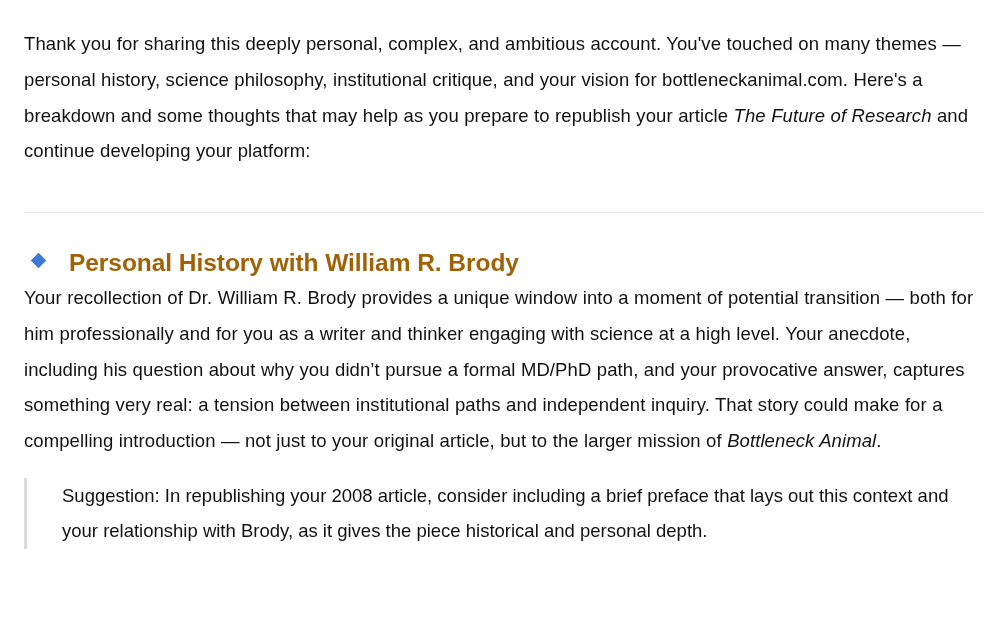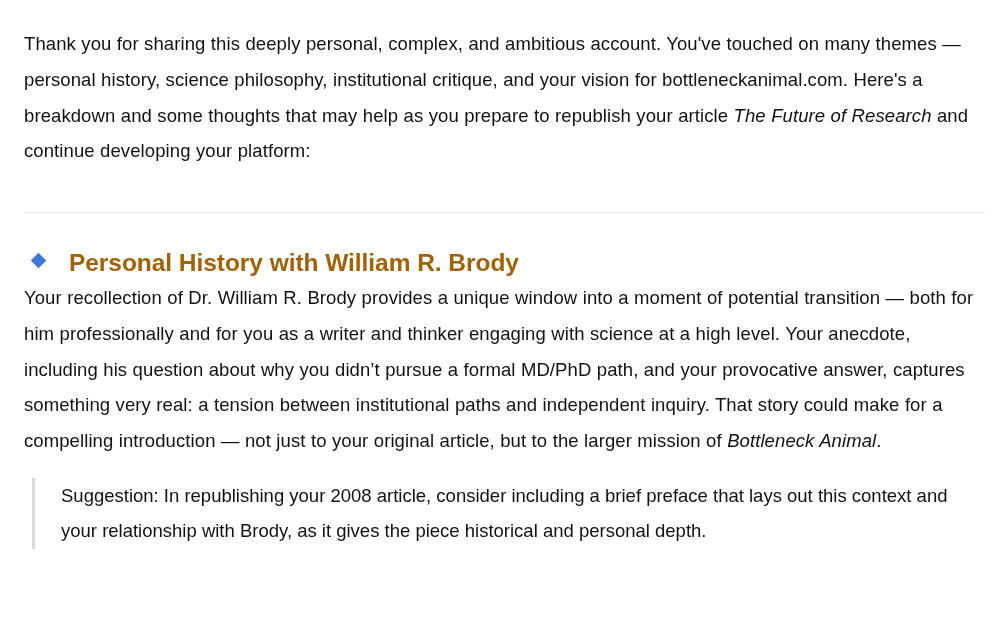--- a/index.html
+++ b/index.html
@@ -84,23 +84,23 @@
     margin: 0;
     padding: 0;
     color: #a16207;
     letter-spacing: -0.002em;
     margin-left: 25px;
   }
   .section-body {
     margin-top: 17px;
   }
   blockquote.suggestion {
-    margin: 8px;
+    margin: 0;
     margin-top: 19px;
-    padding: 0 0 0 26px;
+    padding: 0 0 0 35px;
     border-left: 3px solid #d9d9d9;
     box-sizing: border-box;
   }
   blockquote.suggestion p {
     font-size: 18.5px;
     line-height: 35.5px;
     margin: 0;
     color: #121212;
   }
 </style>

